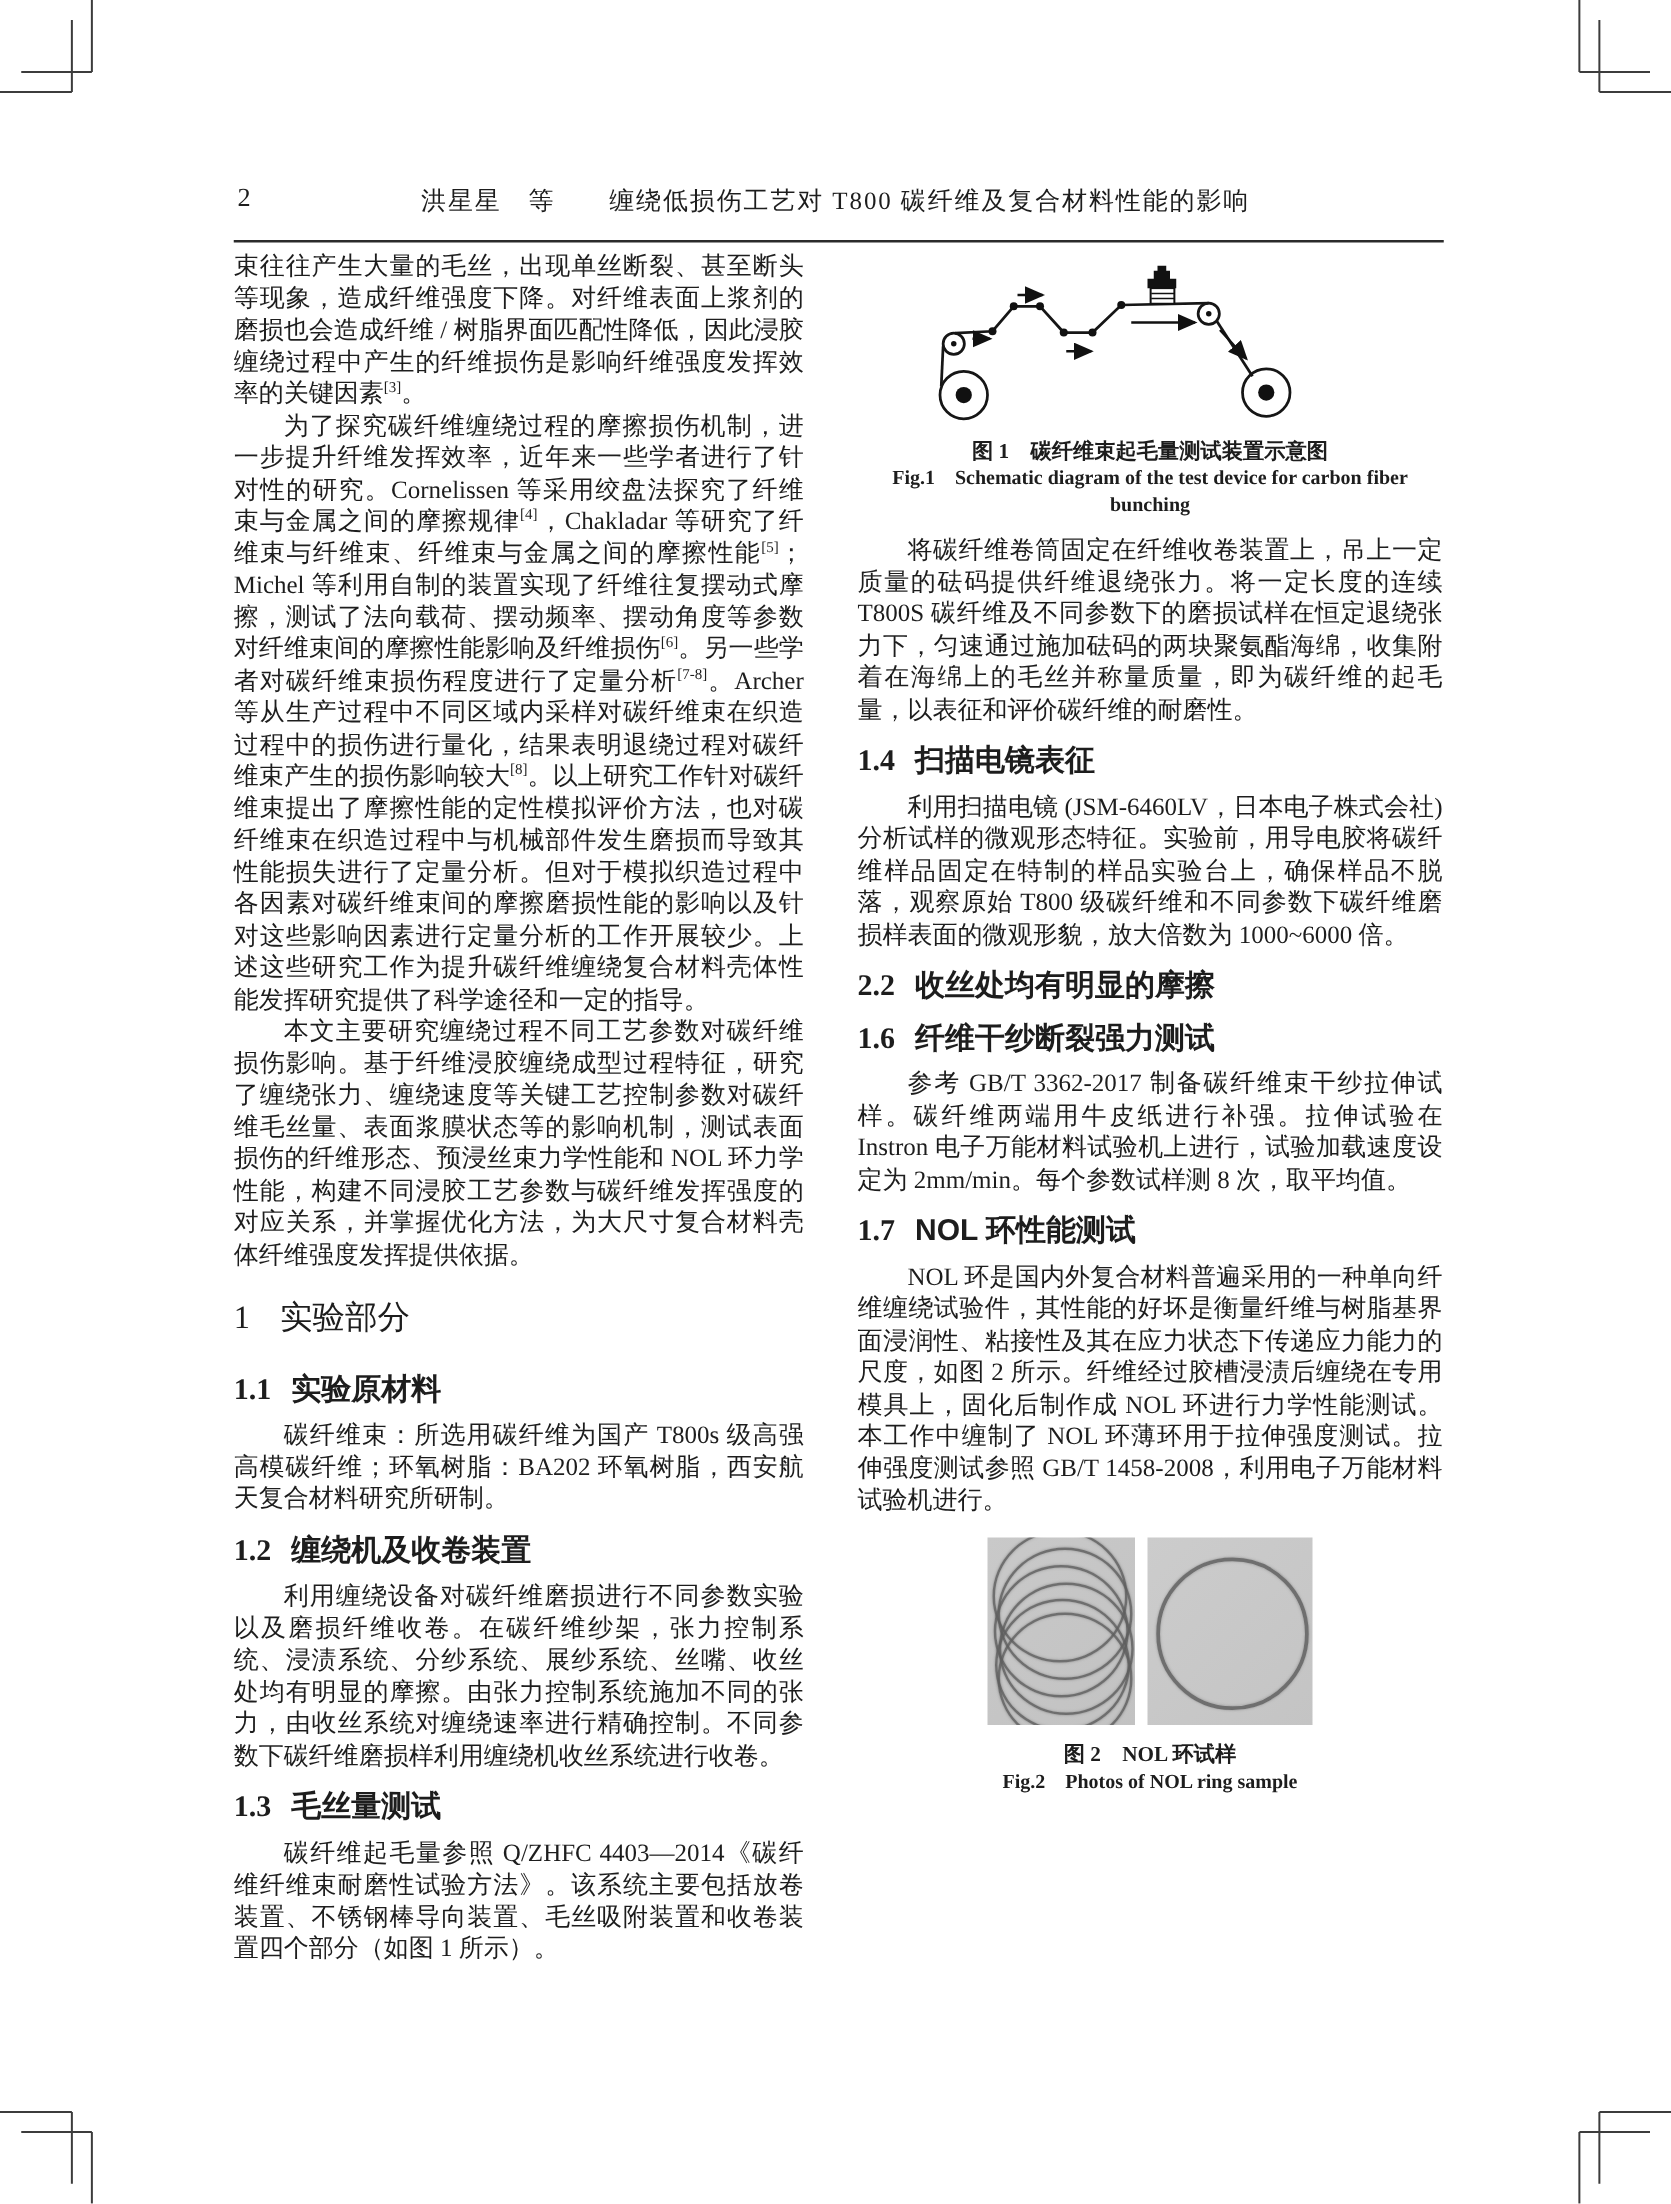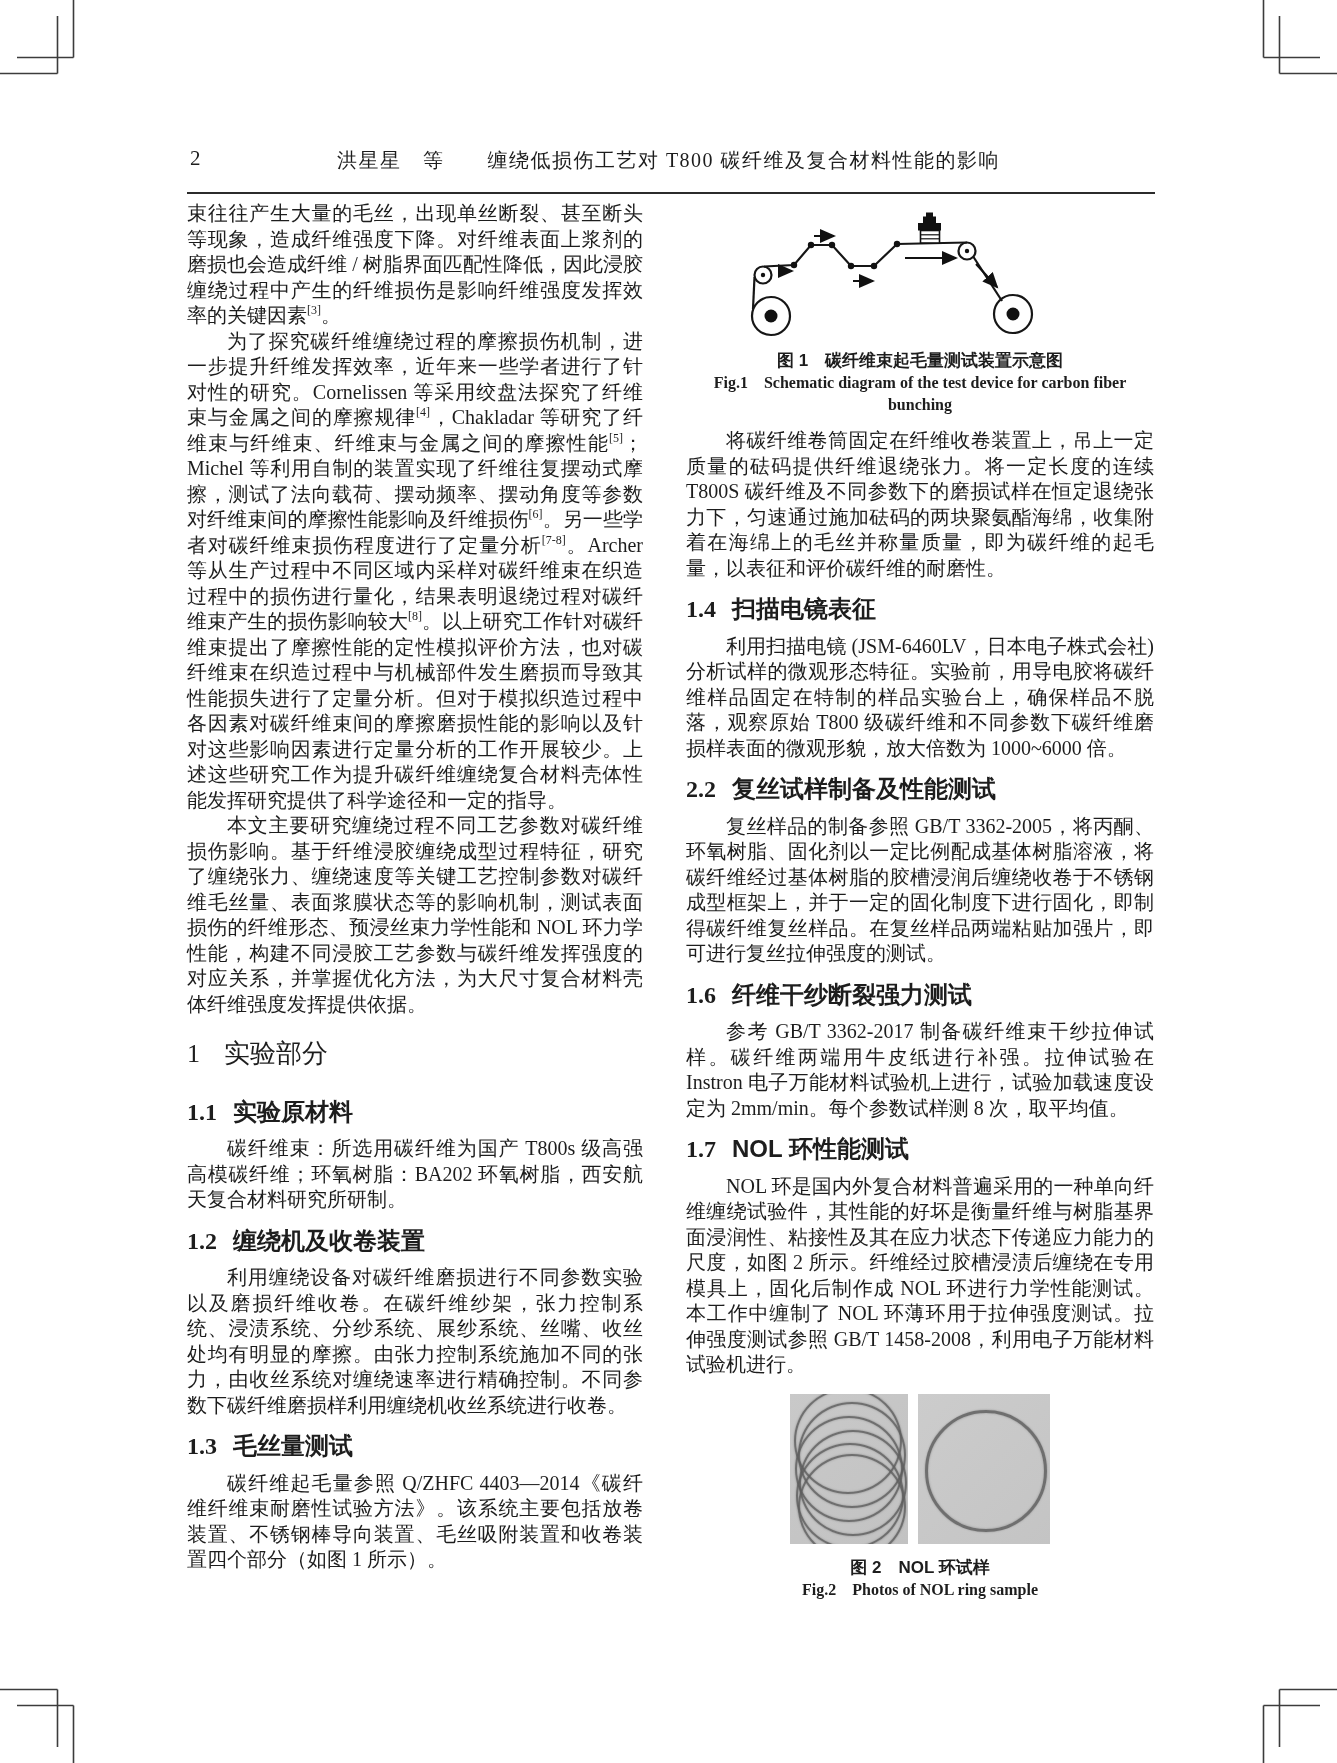--- a/index.html
+++ b/index.html
@@ -30,21 +30,21 @@
 
   .sub-head {
     margin:15px 0 11px 0; font-size:24px; text-indent:0;
     font-family:"Liberation Sans","DejaVu Sans",sans-serif; font-weight:bold;
   }
   .sub-head .num { font-family:"Liberation Serif","DejaVu Serif",serif; margin-right:16px; }
 
   figure { margin:0; text-align:center; }
   .fig1 svg { display:block; margin:8px auto 10px auto; }
   .cap-zh {
-    font-family:Liberation Sans, sans-serif; font-weight:bold;
+    font-family:Liberation Serif, serif; font-weight:bold;
     font-size:17px; line-height:23px; text-align:center;
   }
   .cap-en {
     font-family:"Liberation Serif","DejaVu Serif",serif; font-weight:bold;
     font-size:16px; line-height:22px; text-align:center; margin-bottom:12px;
   }
   .fig2 { margin-top:16px; }
   .photos { display:flex; justify-content:center; gap:10px; margin-bottom:12px; }
   .photo { position:relative; height:150px; overflow:hidden; }
   .photo-multi { width:118px; background:linear-gradient(135deg,#c9c9c9,#c2c2c2); }
@@ -144,22 +144,21 @@
         <div class="cap-zh">图 1　碳纤维束起毛量测试装置示意图</div>
         <div class="cap-en">Fig.1　Schematic diagram of the test device for carbon fiber bunching</div>
       </figcaption>
     </figure>
 
     <p class="body">将碳纤维卷筒固定在纤维收卷装置上，吊上一定质量的砝码提供纤维退绕张力。将一定长度的连续 T800S 碳纤维及不同参数下的磨损试样在恒定退绕张力下，匀速通过施加砝码的两块聚氨酯海绵，收集附着在海绵上的毛丝并称量质量，即为碳纤维的起毛量，以表征和评价碳纤维的耐磨性。</p>
 
     <h3 class="sub-head"><span class="num">1.4</span><span>扫描电镜表征</span></h3>
     <p class="body">利用扫描电镜 (JSM-6460LV，日本电子株式会社) 分析试样的微观形态特征。实验前，用导电胶将碳纤维样品固定在特制的样品实验台上，确保样品不脱落，观察原始 T800 级碳纤维和不同参数下碳纤维磨损样表面的微观形貌，放大倍数为 1000~6000 倍。</p>
 
-    <h3 class="sub-head"><span class="num">2.2</span><span>复丝试样制备及性能测试</span></h3>
-    <p class="body">复丝样品的制备参照 GB/T 3362-2005，将丙酮、环氧树脂、固化剂以一定比例配成基体树脂溶液，将碳纤维经过基体树脂的胶槽浸润后缠绕收卷于不锈钢成型框架上，并于一定的固化制度下进行固化，即制得碳纤维复丝样品。在复丝样品两端粘贴加强片，即可进行复丝拉伸强度的测试。</p>
+    <h3 class="sub-head"><span class="num">2.2</span><span>收丝处均有明显的摩擦</span></h3>
 
     <h3 class="sub-head"><span class="num">1.6</span><span>纤维干纱断裂强力测试</span></h3>
     <p class="body">参考 GB/T 3362-2017 制备碳纤维束干纱拉伸试样。碳纤维两端用牛皮纸进行补强。拉伸试验在 Instron 电子万能材料试验机上进行，试验加载速度设定为 2mm/min。每个参数试样测 8 次，取平均值。</p>
 
     <h3 class="sub-head"><span class="num">1.7</span><span>NOL 环性能测试</span></h3>
     <p class="body">NOL 环是国内外复合材料普遍采用的一种单向纤维缠绕试验件，其性能的好坏是衡量纤维与树脂基界面浸润性、粘接性及其在应力状态下传递应力能力的尺度，如图 2 所示。纤维经过胶槽浸渍后缠绕在专用模具上，固化后制作成 NOL 环进行力学性能测试。本工作中缠制了 NOL 环薄环用于拉伸强度测试。拉伸强度测试参照 GB/T 1458-2008，利用电子万能材料试验机进行。</p>
 
     <figure class="fig2">
       <div class="photos">
         <div class="photo photo-multi">

